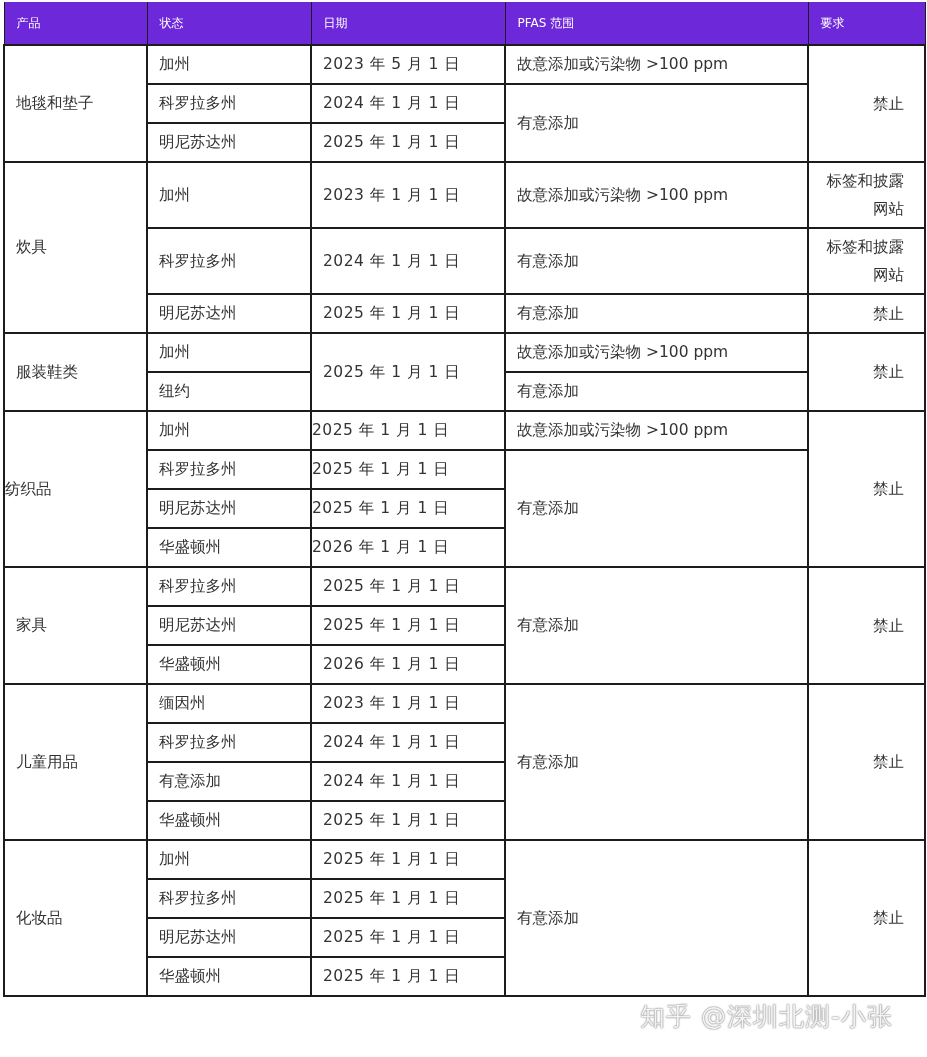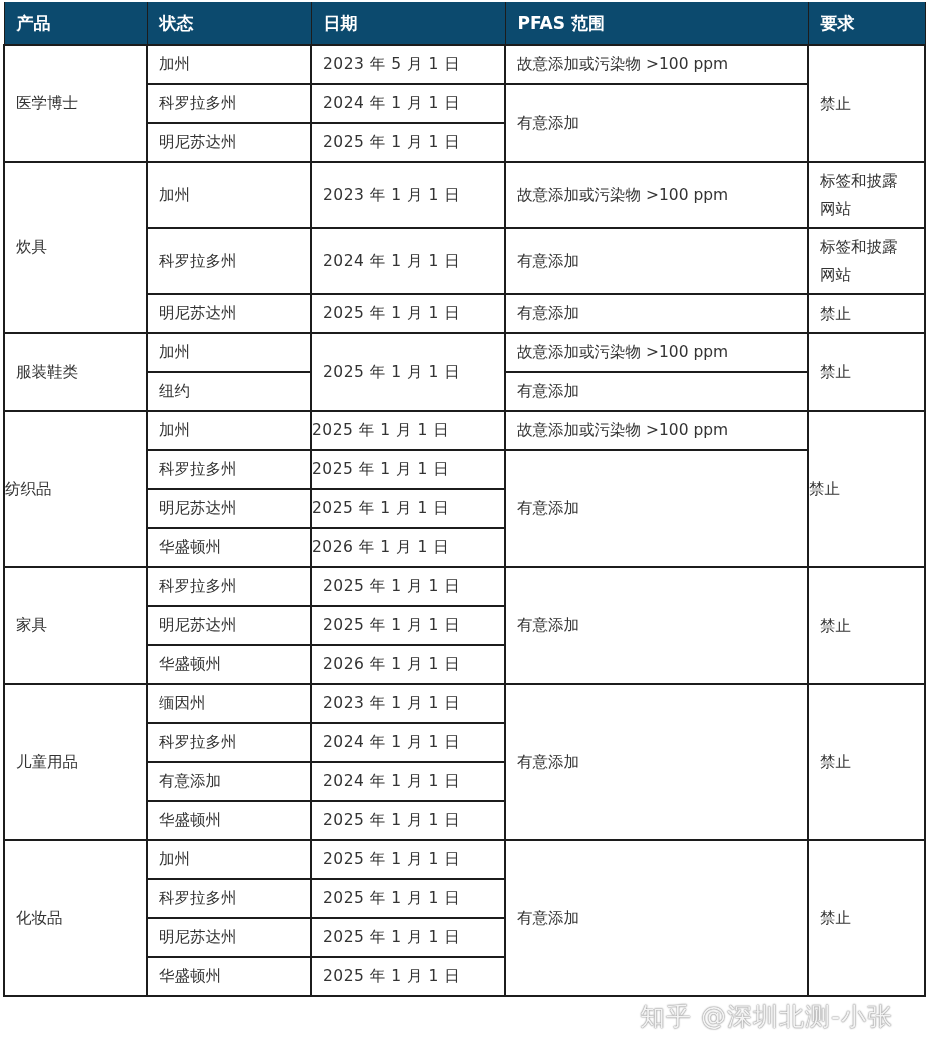--- a/index.html
+++ b/index.html
@@ -1,23 +1,23 @@
 <!DOCTYPE html>
 <html><head>
 <meta charset="utf-8">
 <style>
   html, body { margin:0; padding:0; background:#ffffff; }
   body { width:927px; height:1057px; position:relative; overflow:hidden;
          font-family:"DejaVu Sans","Liberation Sans",sans-serif; color:#333; }
   table { position:absolute; left:3px; top:2px; border-collapse:collapse; table-layout:fixed; width:921px; }
-  th { background:#0c4a6e; color:#fff; font-weight:bold; text-align:left; font-size:17px;
+  th { background:#6d28d9; color:#fff; font-weight:normal; text-align:left; font-size:12px;
        height:42px; padding:0 0 0 12px; border-left:1px solid #1c1c1c; border-right:1px solid #1c1c1c; }
   td { border:2px solid #1c1c1c; font-size:15.5px; color:#333; padding:0 0 0 11px; height:37px;
        vertical-align:middle; white-space:nowrap; }
-  td.req { white-space:normal; line-height:28px; padding-right:20px; }
+  td.req { white-space:normal; line-height:28px; padding-right:20px;text-align:right; }
   td.noindent { padding-left:0; }
   td.date { letter-spacing:0.5px; }
   .watermark { position:absolute; left:640px; top:1000px; font-size:25px; color:rgba(255,255,255,0.9);
                text-shadow:0 0 2px #888, 0 0 1px #666; letter-spacing:1px; }
 </style>
 </head>
 <body>
 
 <table>
   <colgroup>
@@ -32,21 +32,21 @@
       <th>产品</th>
       <th>状态</th>
       <th>日期</th>
       <th>PFAS 范围</th>
       <th>要求</th>
     </tr>
   </thead>
   <tbody>
 
     <tr>
-      <td rowspan="3">医学博士</td>
+      <td rowspan="3">地毯和垫子</td>
       <td>加州</td>
       <td class="date">2023 年 5 月 1 日</td>
       <td>故意添加或污染物 &gt;100 ppm</td>
       <td rowspan="3" class="req">禁止</td>
     </tr>
     <tr>
       <td>科罗拉多州</td>
       <td class="date">2024 年 1 月 1 日</td>
       <td rowspan="2">有意添加</td>
     </tr>

